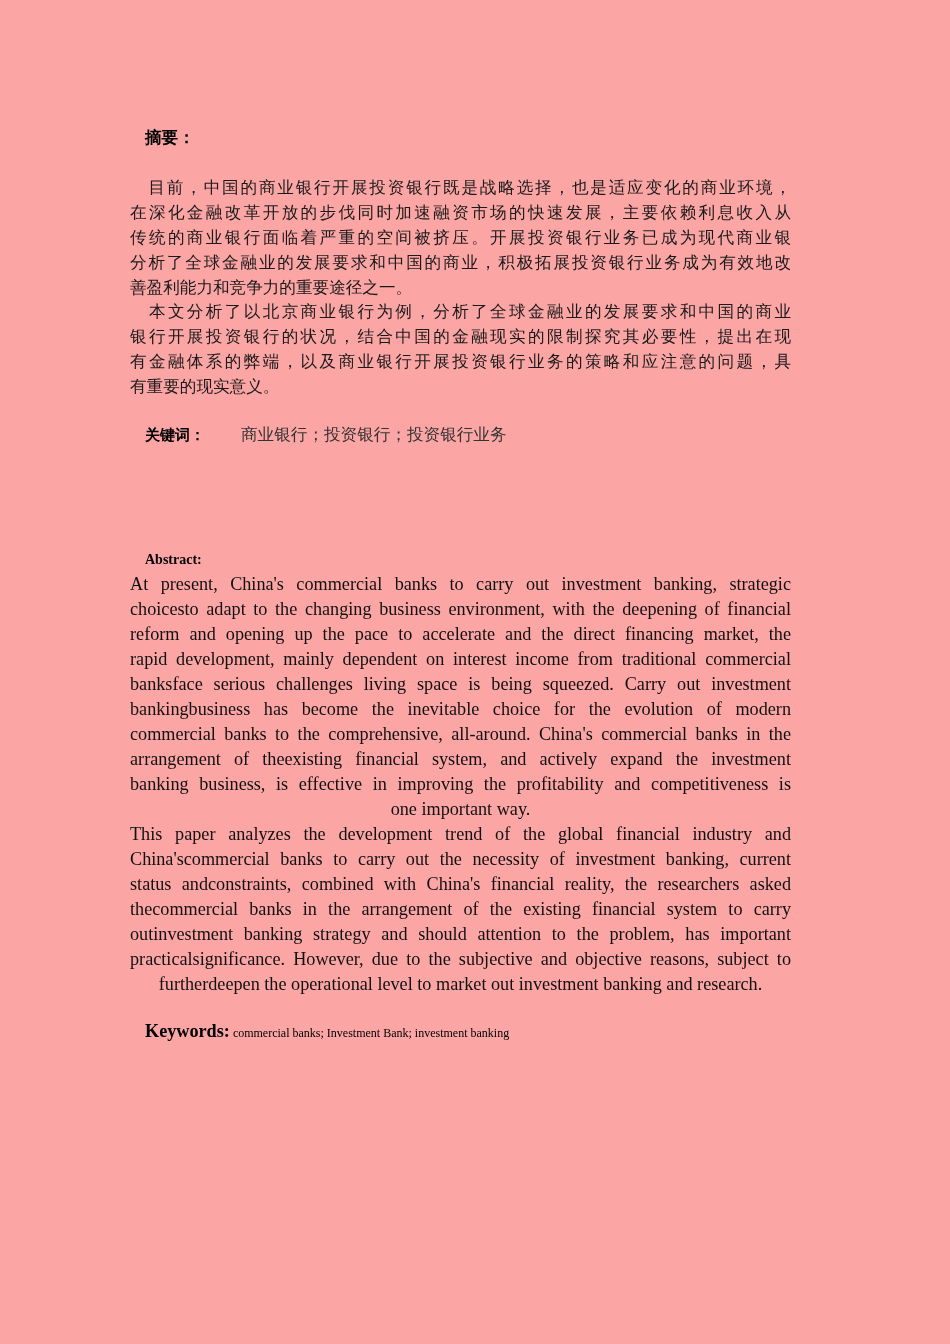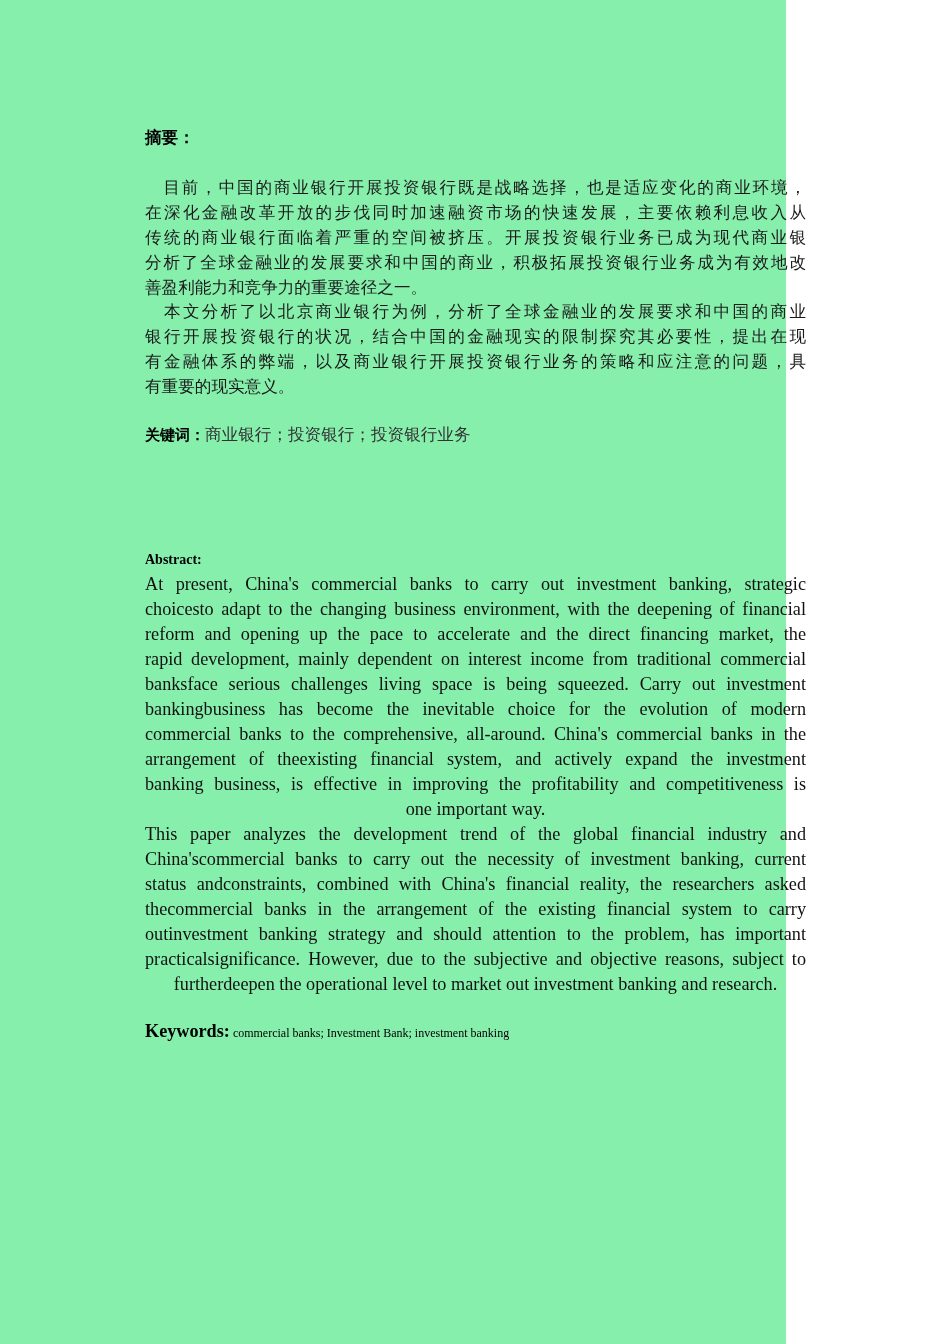--- a/index.html
+++ b/index.html
@@ -1,26 +1,26 @@
 <!DOCTYPE html>
 <html><head>
   <meta charset="utf-8">
   <style>
     html, body { margin: 0; padding: 0; background: #ffffff; }
     body { width: 950px; height: 1344px; position: relative; overflow: hidden; color: #000; }
-    .page { position: absolute; left: 0; top: 0; width: 786px; height: 1344px; background: #86efac; }
+    .page { position: absolute; left: 0; top: 0; width: 950px; height: 1344px; background: #fca5a5; }
     .zh { font-family: "DejaVu Sans", sans-serif; font-size: 16.6px; color: #1a1a1a; }
     .en { font-family: "Liberation Serif", serif; font-size: 18.2px; color: #111; text-align: center; }
-    .line { position: absolute; left: 145px; width: 661px; white-space: nowrap; line-height: 25px; height: 25px; }
+    .line { position: absolute; left: 130px; width: 661px; white-space: nowrap; line-height: 25px; height: 25px; }
     .justify { text-align: justify; text-align-last: justify; }
     .heading-zh { position: absolute; left: 145px; top: 125px; font-family: "DejaVu Sans", sans-serif; font-weight: bold; font-size: 16.6px; line-height: 25px; }
     .heading-en { position: absolute; left: 145px; top: 547px; font-family: Liberation Serif, serif; font-weight: bold; font-size: 14px; line-height: 25px; }
     .kw-zh { position: absolute; left: 145px; top: 422px; line-height: 25px; white-space: nowrap; }
     .kw-zh .lbl { font-family: Liberation Sans, sans-serif; font-weight: bold; font-size: 15px; }
-    .kw-zh .val { font-family: "DejaVu Sans", sans-serif; font-size: 16.6px; color: #333; }
+    .kw-zh .val { font-family: "DejaVu Sans", sans-serif; font-size: 16.6px; color: #333; margin-left: 36px; }
     .kw-en { position: absolute; left: 145px; top: 1019px; line-height: 25px; white-space: nowrap; }
     .kw-en .lbl { font-family: "Liberation Serif", serif; font-weight: bold; font-size: 18.2px; margin-top: 20px; }
     .kw-en .val { font-family: Liberation Serif, serif; font-size: 12px; }
   </style>
 </head>
 <body>
 
 <div class="page">
 
   <div class="heading-zh">摘要：</div>

